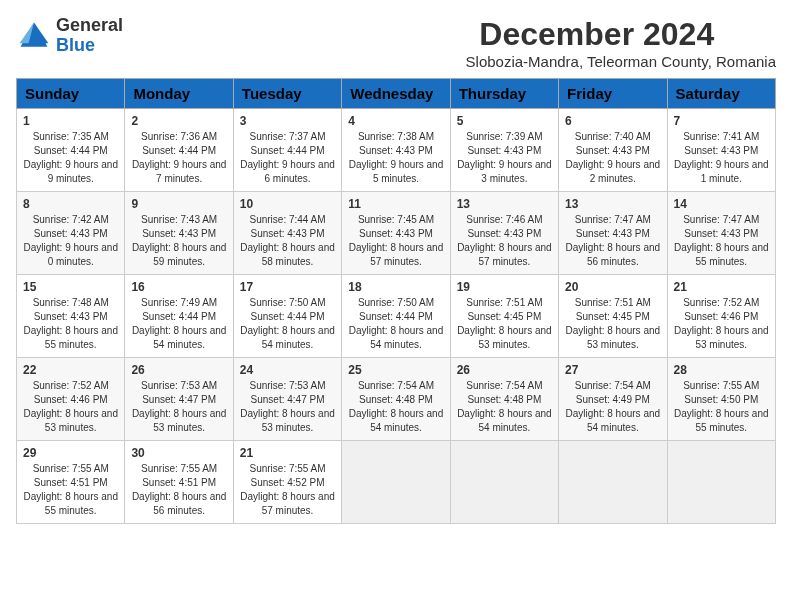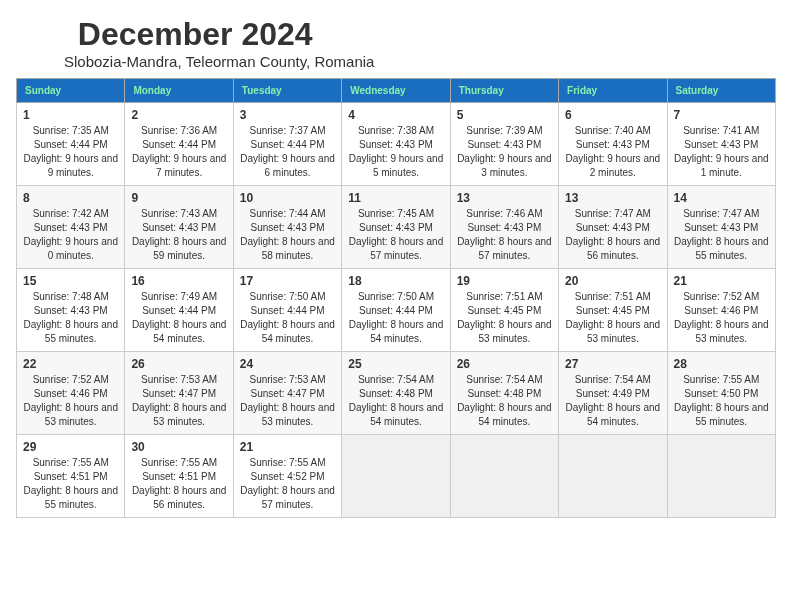--- a/index.html
+++ b/index.html
@@ -53,24 +53,24 @@
       color: #333;
       margin-left: 48px;
     }
     .calendar {
       width: 100%;
       border-collapse: collapse;
       margin-top: 8px;
     }
     .calendar th {
       background-color: #1a6ec0;
-      color: #86efac;
+      color: #000000;
       padding: 6px 8px;
       text-align: left;
-      font-size: 10px;
+      font-size: 15px;
       font-weight: bold;
       border: 1px solid #aaa;
     }
     .calendar td {
       vertical-align: top;
       padding: 5px 6px;
       border: 1px solid #ccc;
       font-size: 10.5px;
       color: #333;
       width: calc(100% / 7);
@@ -95,20 +95,32 @@
       background-color: #f7f7f7;
     }
     tr:nth-child(odd) td {
       background-color: #fff;
     }
   </style>
 </head>
 <body>
 
 <div class="header-area">
+  <div class="logo">
+    <svg class="logo-icon" viewBox="0 0 40 40">
+      <polygon points="20,5 35,32 5,32" fill="#1a6ec0"></polygon>
+      <polygon points="20,5 35,15 30,32 10,32 5,15" fill="none" stroke="#1a6ec0" stroke-width="0"></polygon>
+      <path d="M20 5 L36 28 L26 28" fill="#1a6ec0"></path>
+      <path d="M14 28 L4 28 L20 5" fill="#6ab0e0"></path>
+    </svg>
+    <div class="logo-text">
+      <span class="logo-general">General</span>
+      <span class="logo-blue">Blue</span>
+    </div>
+  </div>
   <div class="title-area">
     <div class="month-title">December 2024</div>
     <div class="location-title">Slobozia-Mandra, Teleorman County, Romania</div>
   </div>
 </div>
 
 <table class="calendar">
   <thead>
     <tr>
     <th>Sunday</th>

